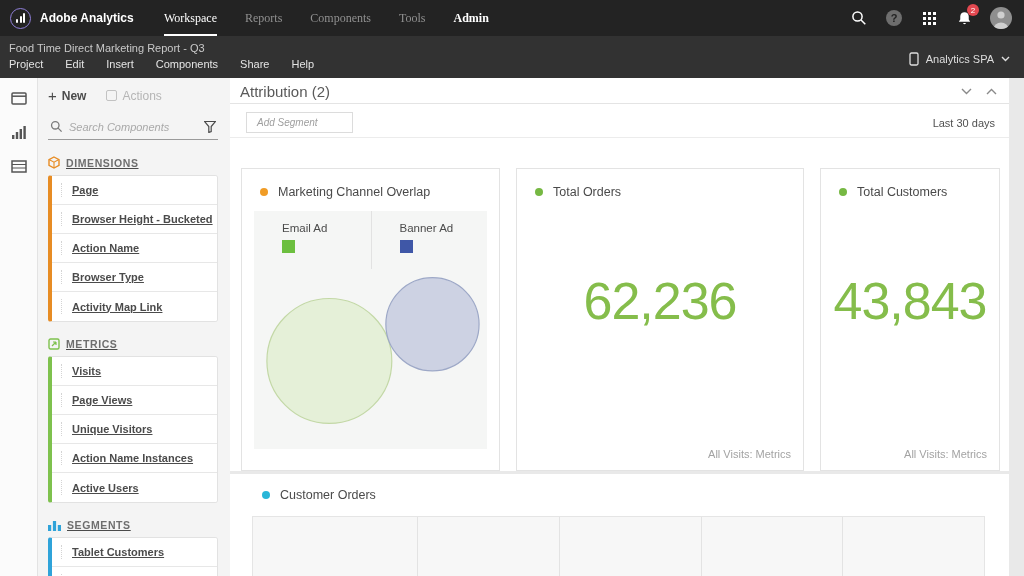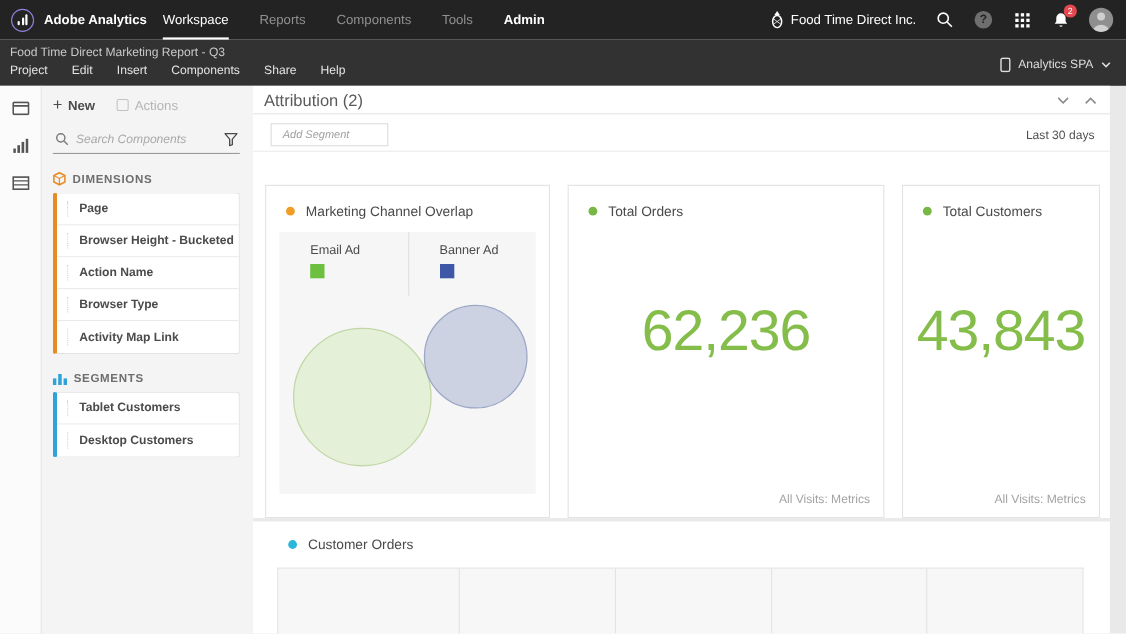--- a/index.html
+++ b/index.html
@@ -5,21 +5,21 @@
   * { box-sizing: border-box; margin: 0; padding: 0; }
   html,body { width:1024px; height:576px; overflow:hidden; }
   body { font-family:"Liberation Sans", sans-serif; background:#e9e9e9; color:#4b4b4b; }
 
   
   .appbar { height:36px; background:#232323; display:flex; align-items:center; padding:0 12px 0 10px; }
   .brand { display:flex; align-items:center; gap:9px; width:130px; }
   .logo-ring { width:21px; height:21px; border:1.5px solid #8f7fd8; border-radius:50%; display:flex; align-items:flex-end; justify-content:center; gap:1.5px; padding-bottom:5px; }
   .logo-ring i { width:2px; background:#fff; display:block; border-radius:1px; }
   .brand-text { color:#fff; font-size:12px; font-weight:bold; white-space:nowrap; }
-  .appnav { display:flex; align-items:flex-start; gap:28px; margin-left:8px; height:36px; }
+  .appnav { display:flex; align-items:flex-start; gap:28px; margin-left:24px; height:36px;font-family:Liberation Serif, serif; }
   .nav-item { position:relative; color:#909090; font-size:12px; height:36px; display:flex; align-items:center; cursor:pointer; }
   .nav-item.active { color:#fff; }
   .nav-item.active::after { content:""; position:absolute; left:0; right:0; bottom:0; height:2px; background:#fff; }
   .nav-item.admin { color:#fff; font-weight:bold; }
   .appbar-right { margin-left:auto; display:flex; align-items:center; gap:17px; }
   .company { display:flex; align-items:center; gap:6px; color:#fff; font-size:12px; cursor:pointer; }
   .abar-icon { width:18px; height:18px; display:flex; align-items:center; justify-content:center; cursor:pointer; }
   .help-circle { width:16px; height:16px; background:#6e6e6e; border-radius:50%; color:#232323; font-size:11px; font-weight:bold; display:flex; align-items:center; justify-content:center; }
   .grid-icon { display:grid; grid-template-columns:repeat(3,3px); grid-template-rows:repeat(3,3px); gap:2px; }
   .grid-icon i { background:#fff; }
@@ -42,21 +42,21 @@
   
   .sidebar { width:192px; background:#f4f4f4; padding:9px 12px 0 10px; overflow:hidden; }
   .sb-top { display:flex; align-items:center; gap:20px; margin-bottom:12px; }
   .btn-new { display:flex; align-items:center; gap:5px; font-size:12px; color:#4b4b4b; font-weight:bold; background:none; border:none; cursor:pointer; font-family:inherit; }
   .plus { font-size:15px; font-weight:normal; }
   .btn-actions { display:flex; align-items:center; gap:5px; font-size:12px; color:#b5b5b5; background:none; border:none; font-family:inherit; }
   .chk { width:11px; height:11px; border:1.5px solid #c2c2c2; border-radius:2px; display:inline-block; }
   .sb-search { display:flex; align-items:center; gap:6px; border-bottom:1px solid #9a9a9a; padding:4px 2px 6px 2px; margin-bottom:16px; }
   .sb-search input { flex:1; border:none; background:transparent; outline:none; font-size:11px; font-style:italic; color:#555; width:100px; font-family:inherit; }
   .sb-search input::placeholder { color:#a9a9a9; }
-  .sb-section { margin-bottom:16px; }
+  .sb-section { margin-bottom:16px;text-decoration:underline; }
   .sb-header { display:flex; align-items:center; gap:6px; font-size:10.5px; font-weight:bold; color:#6e6e6e; letter-spacing:.6px; margin-bottom:6px; }
   .comp-list { background:#fff; border:1px solid #e2e2e2; border-radius:3px; overflow:hidden; }
   .comp-list.dim { border-left:4px solid #e78c24; }
   .comp-list.met { border-left:4px solid #7ec14d; }
   .comp-list.seg { border-left:4px solid #2fa3d9; }
   .comp-item { position:relative; height:29px; display:flex; align-items:center; padding-left:20px; font-size:11px; font-weight:bold; color:#4b4b4b; border-bottom:1px solid #e7e7e7; background:#fff; cursor:grab; }
   .comp-item:last-child { border-bottom:none; }
   .comp-item::before { content:""; position:absolute; left:9px; top:7px; bottom:7px; border-left:1px dotted #d4d4d4; }
 
   
@@ -110,30 +110,20 @@
     <span class="brand-text">Adobe Analytics</span>
   </div>
   <nav class="appnav">
     <span class="nav-item active">Workspace</span>
     <span class="nav-item">Reports</span>
     <span class="nav-item">Components</span>
     <span class="nav-item">Tools</span>
     <span class="nav-item admin">Admin</span>
   </nav>
   <div class="appbar-right">
-    <span class="company">
-      <span class="abar-icon" style="width:12px">
-        <svg width="11" height="16" viewBox="0 0 11 16">
-            <path d="M5.5 0L8 3.6H3z" fill="#fff"></path>
-            <ellipse cx="5.5" cy="9.6" rx="4.1" ry="5.6" fill="none" stroke="#fff" stroke-width="1.4"></ellipse>
-            <path d="M2.2 7.2l6.6 4.8M8.8 7.2l-6.6 4.8" stroke="#fff" stroke-width=".7"></path>
-          </svg>
-      </span>
-      <span>Food Time Direct Inc.</span>
-    </span>
     <span class="abar-icon">
       <svg width="16" height="16" viewBox="0 0 16 16">
           <circle cx="6.5" cy="6.5" r="4.6" fill="none" stroke="#fff" stroke-width="1.5"></circle>
           <path d="M10 10l4.3 4.3" stroke="#fff" stroke-width="1.5"></path>
         </svg>
     </span>
     <span class="abar-icon">
       <span class="help-circle">
           <span>?</span>
         </span>
@@ -257,20 +247,38 @@
       </div>
       <div class="comp-list dim">
         <div class="comp-item">Page</div>
         <div class="comp-item">Browser Height - Bucketed</div>
         <div class="comp-item">Action Name</div>
         <div class="comp-item">Browser Type</div>
         <div class="comp-item">Activity Map Link</div>
       </div>
     </div>
 
+    <div class="sb-section">
+      <div class="sb-header">
+        <span>
+          <svg width="12" height="12" viewBox="0 0 12 12">
+              <rect x="1" y="1" width="10" height="10" rx="1.5" fill="none" stroke="#7ec14d" stroke-width="1.4"></rect>
+              <path d="M4 8l4-4M8 4v3M8 4H5" stroke="#7ec14d" stroke-width="1.2" fill="none"></path>
+            </svg>
+        </span>
+        <span>METRICS</span>
+      </div>
+      <div class="comp-list met">
+        <div class="comp-item">Visits</div>
+        <div class="comp-item">Page Views</div>
+        <div class="comp-item">Unique Visitors</div>
+        <div class="comp-item">Action Name Instances</div>
+        <div class="comp-item">Active Users</div>
+      </div>
+    </div>
 
     <div class="sb-section">
       <div class="sb-header">
         <span>
           <svg width="13" height="11" viewBox="0 0 13 11">
               <rect x="0" y="5" width="3.2" height="6" fill="#2fa3d9"></rect>
               <rect x="4.9" y="1" width="3.2" height="10" fill="#2fa3d9"></rect>
               <rect x="9.8" y="5" width="3.2" height="6" fill="#2fa3d9"></rect>
             </svg>
         </span>

